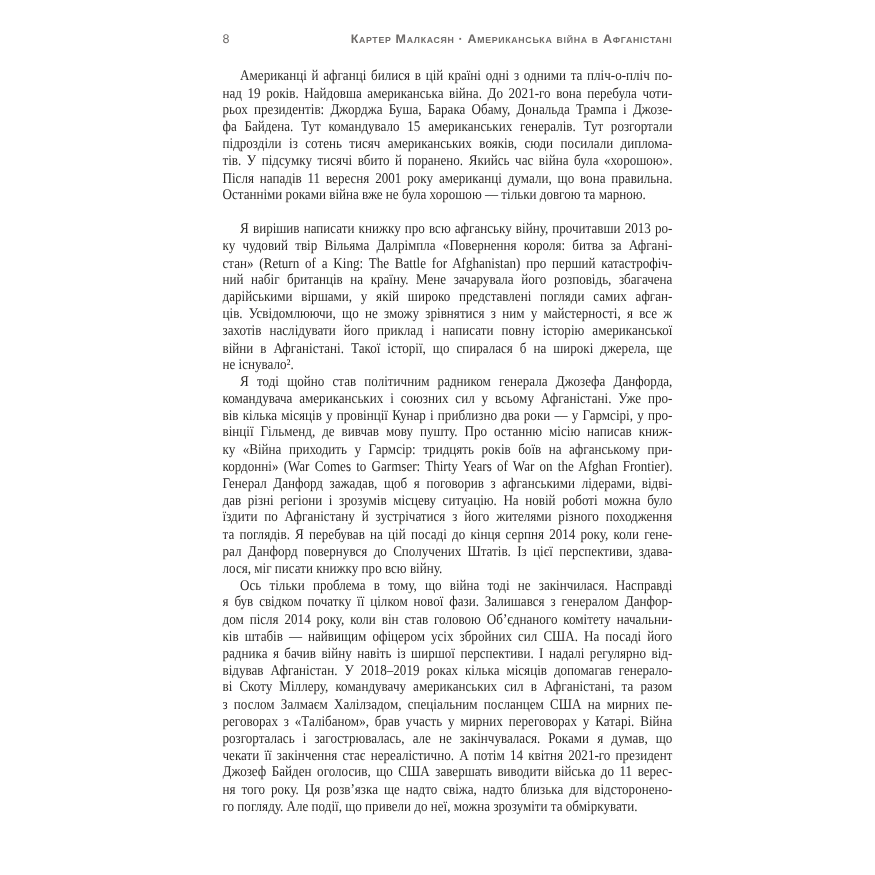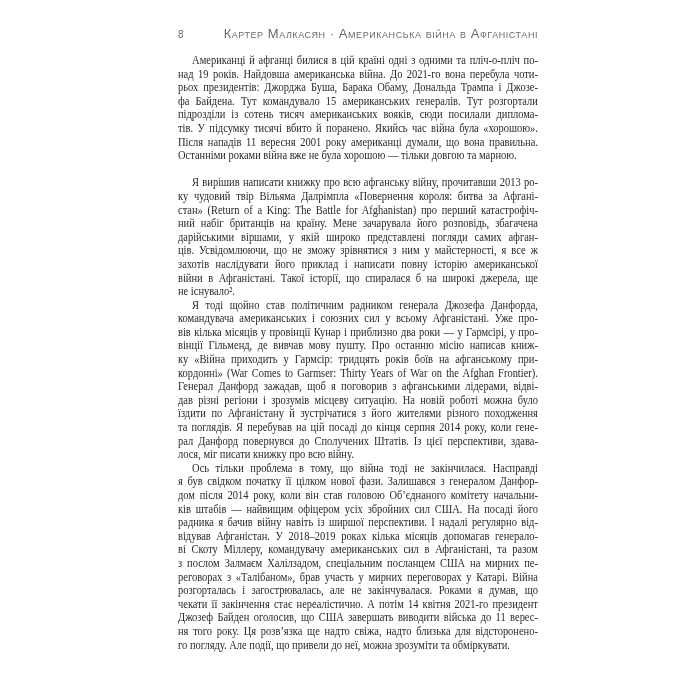--- a/index.html
+++ b/index.html
@@ -22,23 +22,24 @@
     align-items: baseline;
     color: #6d6a68;
     font-family: "Liberation Sans", sans-serif;
   }
   .pagenum {
     font-size: 10px;
     letter-spacing: 0.5px;
   }
   .running {
     font-variant: small-caps;
-    font-size: 13px;
+    font-size: 10px;
     letter-spacing: 0.55px;
     white-space: nowrap;
+    font-weight: bold;
   }
   .textblock {
     position: absolute;
     left: 178px; top: 54px;
     width: 409px;
     transform: scaleX(0.88);
     transform-origin: 0 0;
     font-size: 11.9px;
     line-height: 13.6px;
     color: #2b2927;

